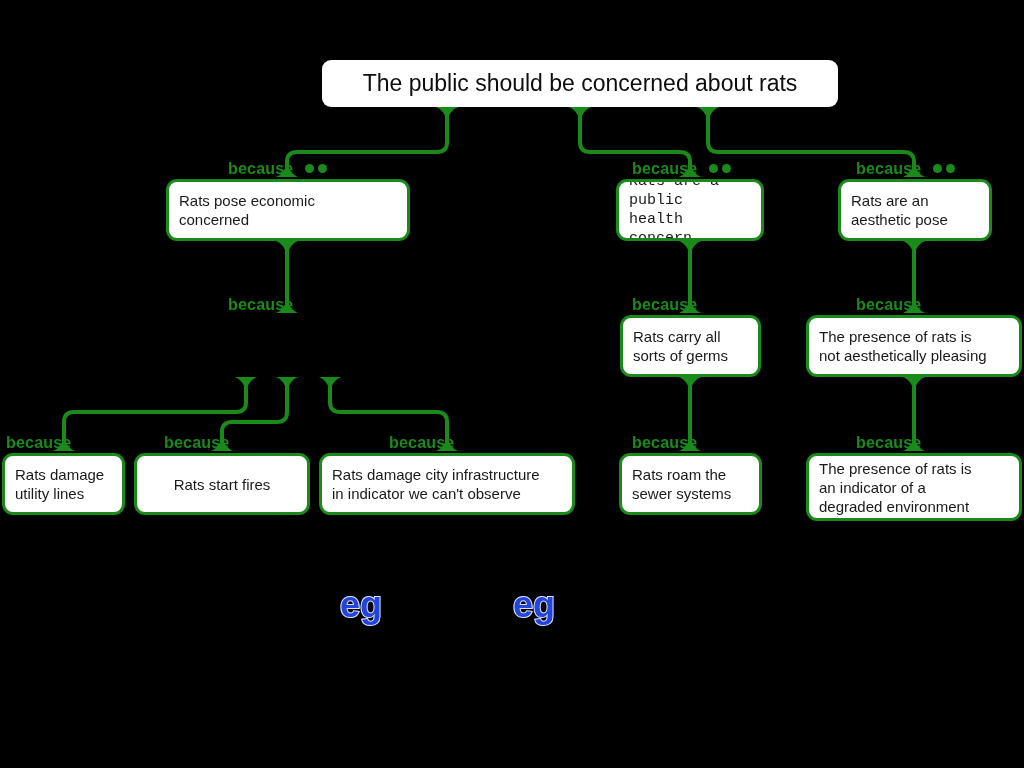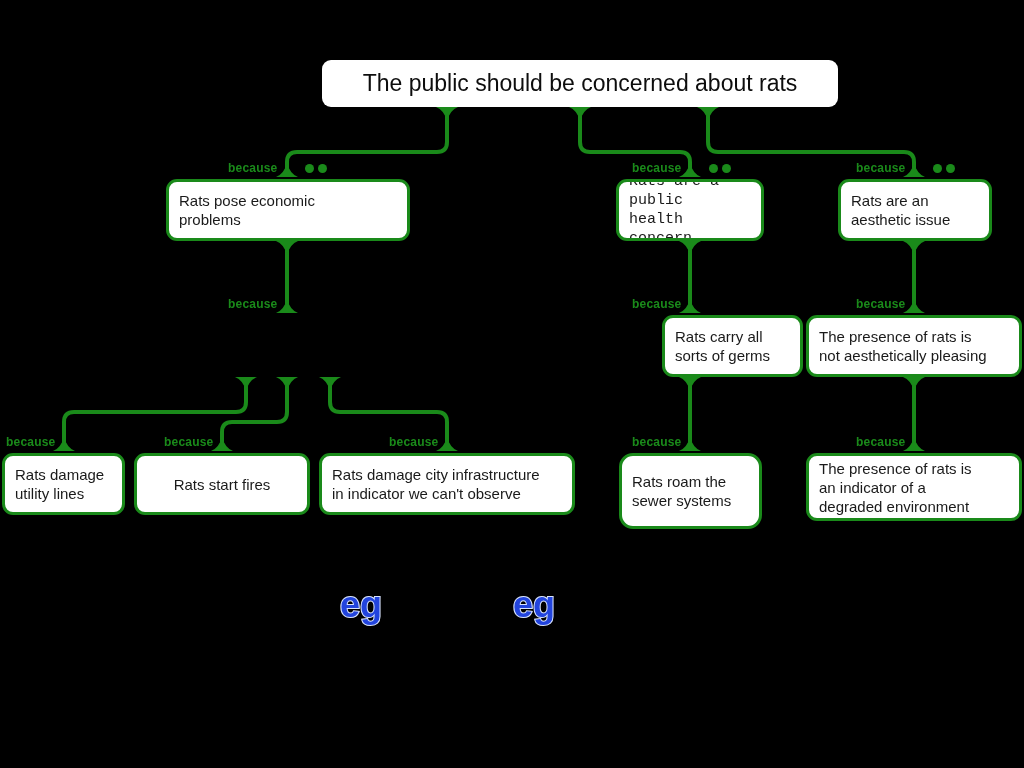--- a/index.html
+++ b/index.html
@@ -33,21 +33,21 @@
   .node.contention .txt{
     font-size:23px;
     line-height:27px;
     color:#0d0d0d;
     text-align:center;
   }
   .node.center .txt{width:100%;text-align:center;}
 
   .because{
     position:absolute;
-    font-size:12px;
+    font-size:16px;
     line-height:11px;
     font-weight:bold;
     color:#1a8a1a;
     letter-spacing:.2px;
     white-space:nowrap;
   }
   .dots{position:absolute;display:flex;gap:4px;}
   .dots i{
     display:block;width:9px;height:9px;border-radius:50%;
     background:#1a8a1a;
@@ -130,47 +130,47 @@
     <span class="txt">The public should be concerned about rats</span>
   </div>
 
   <div class="because" style="left:228px;top:163px;">because</div>
   <div class="dots" style="left:305px;top:164px;">
     <i></i>
       <i></i>
   </div>
   <div class="node" style="left:166px;top:179px;width:244px;height:62px;">
     <span class="txt">Rats pose economic
-problems</span>
+concerned</span>
   </div>
 
   <div class="because" style="left:632px;top:163px;">because</div>
   <div class="dots" style="left:709px;top:164px;">
     <i></i>
       <i></i>
   </div>
   <div class="node" style="left:616px;top:179px;width:148px;height:62px;font-family:Liberation Mono, monospace;">
     <span class="txt">Rats are a public
 health concern</span>
   </div>
 
   <div class="because" style="left:856px;top:163px;">because</div>
   <div class="dots" style="left:933px;top:164px;">
     <i></i>
       <i></i>
   </div>
   <div class="node" style="left:838px;top:179px;width:154px;height:62px;">
     <span class="txt">Rats are an
-aesthetic issue</span>
+aesthetic pose</span>
   </div>
 
   <div class="because" style="left:228px;top:299px;">because</div>
 
   <div class="because" style="left:632px;top:299px;">because</div>
-  <div class="node" style="left:620px;top:315px;width:141px;height:62px;margin-left:42px;">
+  <div class="node" style="left:620px;top:315px;width:141px;height:62px;">
     <span class="txt">Rats carry all
 sorts of germs</span>
   </div>
 
   <div class="because" style="left:856px;top:299px;">because</div>
   <div class="node" style="left:806px;top:315px;width:216px;height:62px;">
     <span class="txt">The presence of rats is
 not aesthetically pleasing</span>
   </div>
 
@@ -185,21 +185,21 @@
     <span class="txt">Rats start fires</span>
   </div>
 
   <div class="because" style="left:389px;top:437px;">because</div>
   <div class="node" style="left:319px;top:453px;width:256px;height:62px;">
     <span class="txt">Rats damage city infrastructure
 in indicator we can't observe</span>
   </div>
 
   <div class="because" style="left:632px;top:437px;">because</div>
-  <div class="node" style="left:619px;top:453px;width:143px;height:76px;border-radius:14px;">
+  <div class="node" style="left:619px;top:453px;width:143px;height:62px;">
     <span class="txt">Rats roam the
 sewer systems</span>
   </div>
 
   <div class="because" style="left:856px;top:437px;">because</div>
   <div class="node" style="left:806px;top:453px;width:216px;height:68px;">
     <span class="txt">The presence of rats is
 an indicator of a
 degraded environment</span>
   </div>

